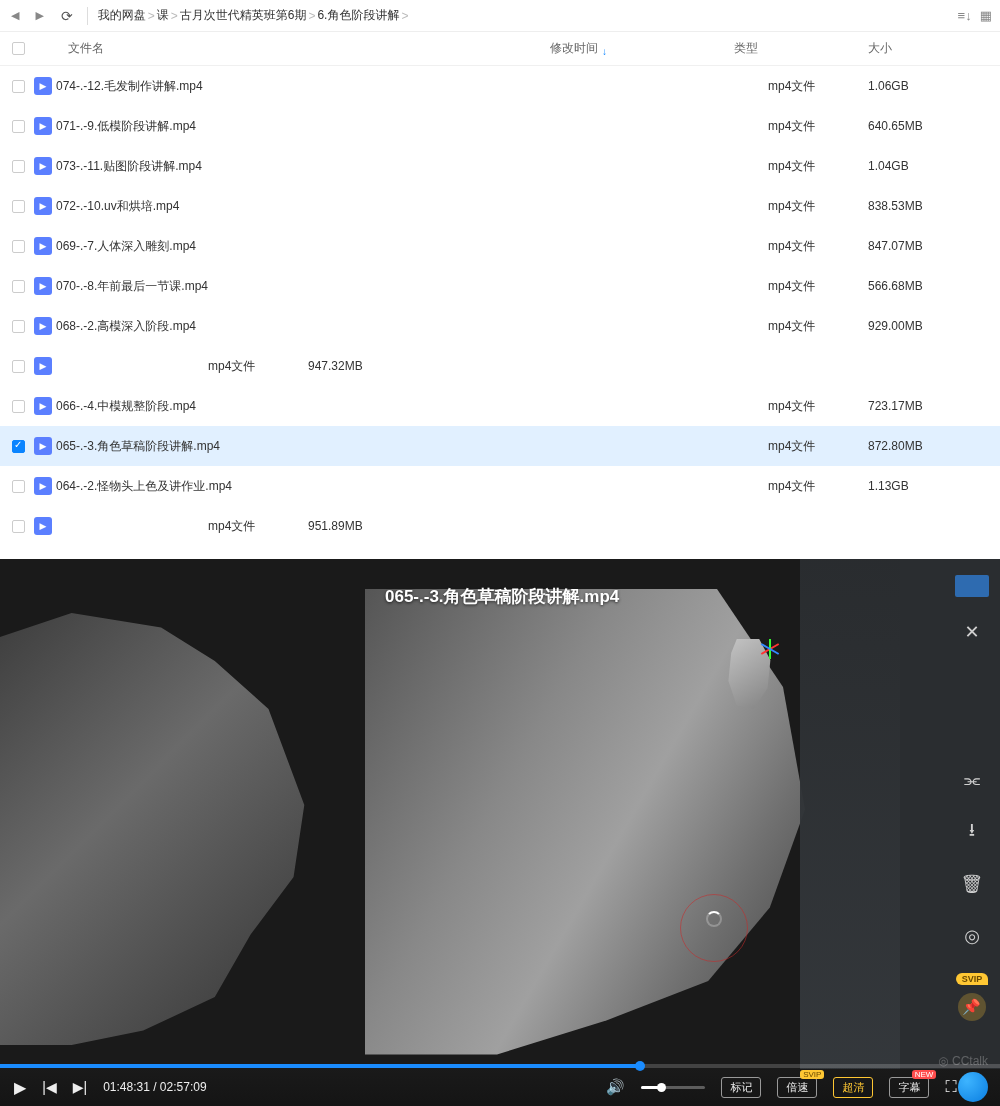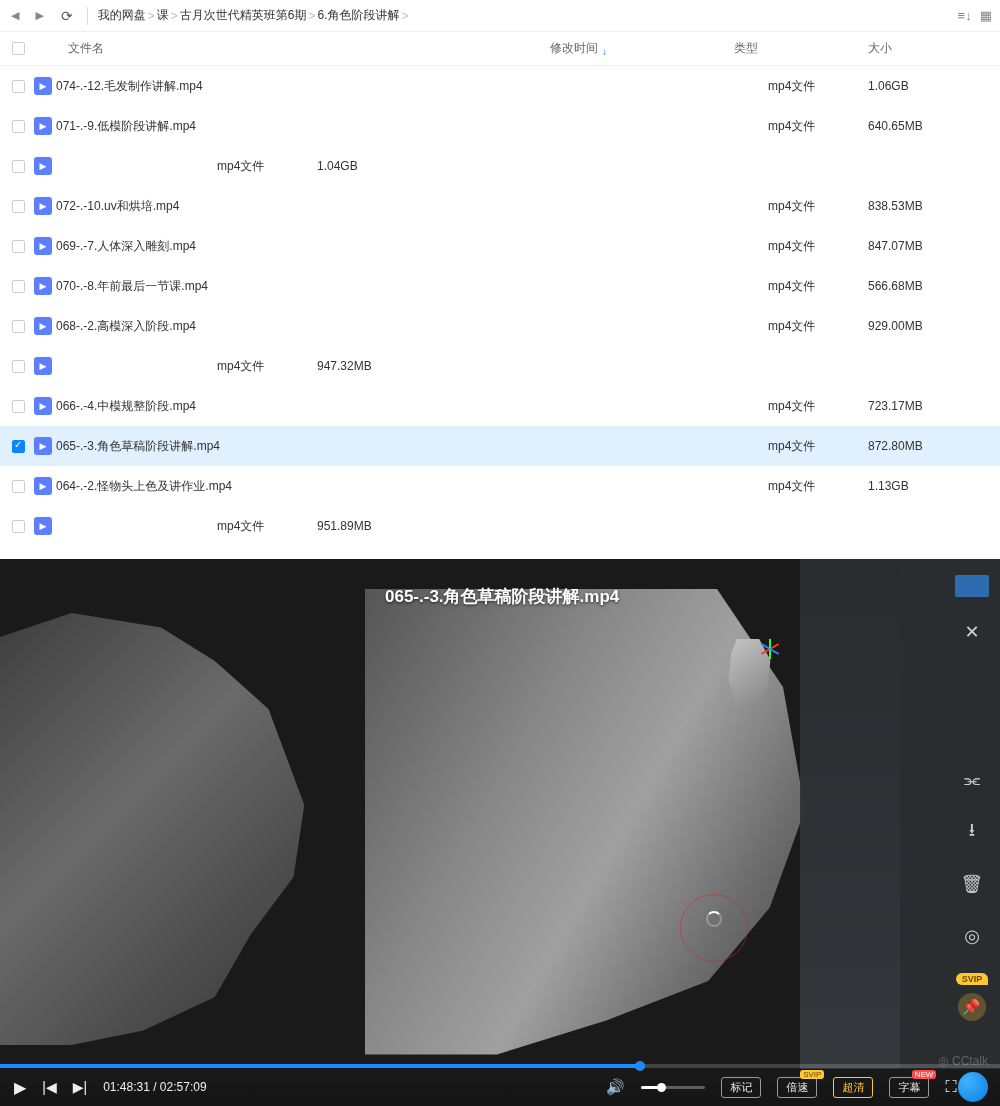--- a/index.html
+++ b/index.html
@@ -12,21 +12,21 @@
 .breadcrumb { display: flex; align-items: center; gap: 2px; font-size: 12px; color: #333; }
 .bc-sep { color: #bbb; }
 .bc-item { cursor: pointer; }
 .toolbar-right { margin-left: auto; display: flex; gap: 8px; color: #888; }
 .tb-icon { cursor: pointer; }
 
 .header-row { display: flex; align-items: center; height: 34px; padding: 0 12px; border-bottom: 1px solid #f0f0f0; color: #666; font-size: 12px; gap: 34px; }
 .col-check { width: 22px; }
 .col-icon { width: 24px; }
 .col-name { flex: 1; padding-left: 0; }
-.col-date { width: 150px; display: flex; align-items: flex-end; gap: 4px; margin-left: 9px; }
+.col-date { width: 150px; display: flex; align-items: flex-end; gap: 4px; }
 .col-type { width: 100px; }
 .col-size { width: 120px; }
 .sort-arrow { color: #0a84ff; font-size: 10px; }
 
 .file-list { height: 493px; overflow: hidden; }
 .file-row { display: flex; align-items: center; height: 40px; padding: 0 12px; font-size: 12px; color: #333; }
 .file-row.selected { background: #e1f0ff; }
 .checkbox { width: 13px; height: 13px; border: 1px solid #ccc; border-radius: 2px; background: #fff; }
 .checkbox.checked { background: #0a84ff; border-color: #0a84ff; position: relative; }
 .checkbox.checked::after { content: "✓"; color: #fff; font-size: 10px; position: absolute; top: -2px; left: 1px; }
@@ -136,20 +136,21 @@
       <div class="col-type">mp4文件</div>
       <div class="col-size">640.65MB</div>
     </div>
     <div class="file-row">
       <div class="col-check">
         <div class="checkbox"></div>
       </div>
       <div class="col-icon">
         <div class="file-icon">▶</div>
       </div>
+      <div class="col-name" style="margin-left:-2px">073-.-11.贴图阶段讲解.mp4</div>
       <div class="col-date"></div>
       <div class="col-type">mp4文件</div>
       <div class="col-size">1.04GB</div>
     </div>
     <div class="file-row">
       <div class="col-check">
         <div class="checkbox"></div>
       </div>
       <div class="col-icon">
         <div class="file-icon">▶</div>

